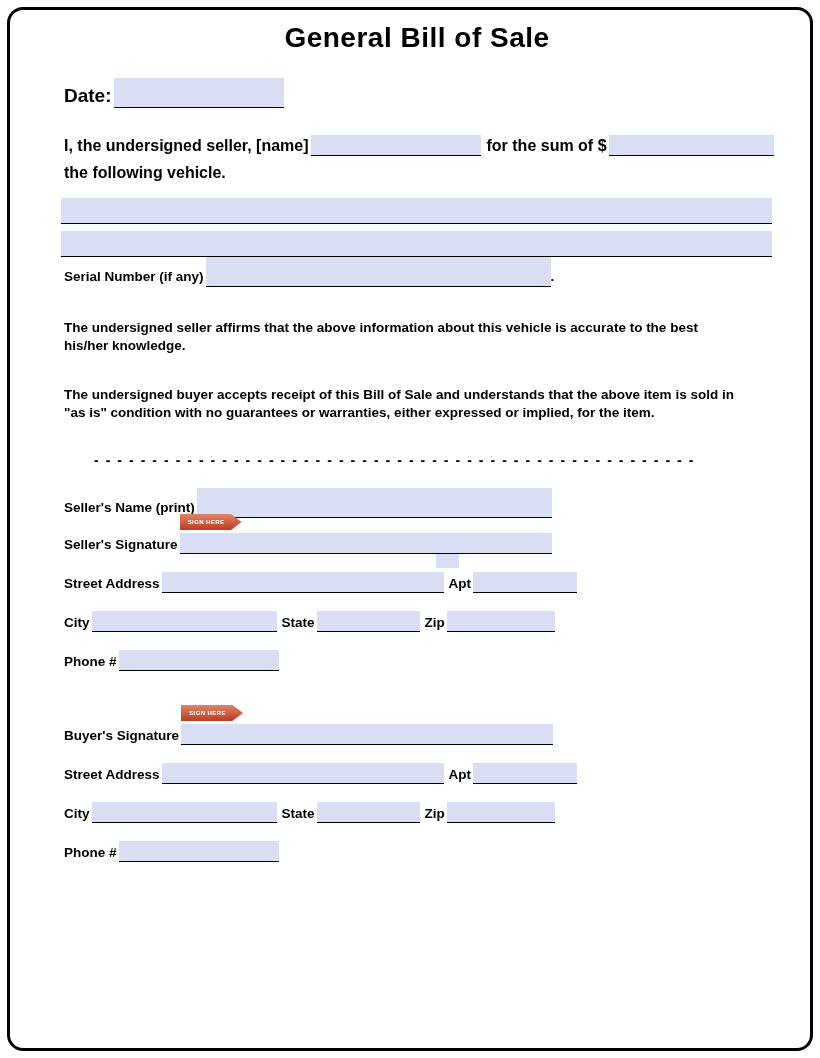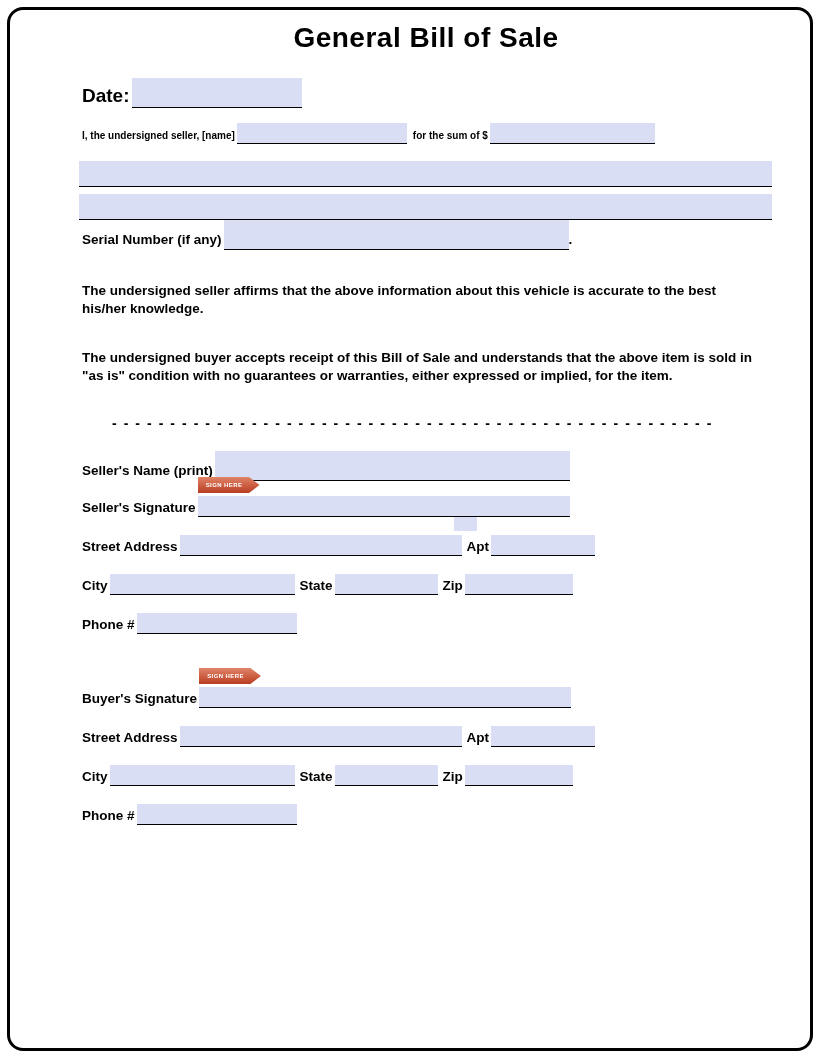--- a/index.html
+++ b/index.html
@@ -1,33 +1,33 @@
 <!DOCTYPE html>
 <html><head>
 <meta charset="utf-8">
 <style>
   * { margin:0; padding:0; box-sizing:border-box; }
   html,body { width:820px; height:1058px; background:#ffffff; overflow:hidden; }
   body { font-family:"Liberation Sans", sans-serif; color:#000; font-weight:bold; position:relative; }
   .frame { position:absolute; inset:7px; border:3px solid #000; border-radius:16px; pointer-events:none; }
-  .content { position:absolute; top:0; left:18px; right:0; padding:18px 50px 0 64px; }
+  .content { position:absolute; top:0; left:0; right:0; padding:18px 50px 0 64px; }
 
   h1.title { text-align:center; font-size:28px; font-weight:bold; letter-spacing:0.5px; margin-top:4px; }
 
   .field { display:inline-block; background:#d9def4; border-bottom:1.6px solid #000; height:21px; vertical-align:-5px; margin-left:2px; }
   .field.plain { background:transparent; }
   .field.tall { height:30px; vertical-align:-6px; }
 
   .w107{width:107px}.w103{width:103px}.w104{width:104px}.w108{width:108px}
   .w160{width:160px}.w165{width:165px}.w170{width:170px}.w185{width:185px}
   .w245{width:245px}.w282{width:282px}.w345{width:345px}.w355{width:355px}.w372{width:372px}
 
   .date-row { margin-top:24px; font-size:19px; }
 
-  .intro { margin-top:14px; font-size:10px; }
+  .intro { margin-top:24px; font-size:16px; }
   .iline { height:27px; line-height:27px; white-space:nowrap; }
   .ml6 { margin-left:6px; }
   .ml5 { margin-left:5px; }
 
   .desc-heading { font-size:18px; font-weight:bold; margin-top:44px; letter-spacing:0.2px; }
   .desc-row { height:26px; background:#d9def4; border-bottom:1.6px solid #000; margin-left:-3px; margin-right:-2px; }
   .desc-row.first { margin-top:12px; }
   .desc-row.second { margin-top:7px; }
 
   .serial-row { font-size:13.5px; }
@@ -63,20 +63,23 @@
 
   <h1 class="title">General Bill of Sale</h1>
 
   <div class="date-row">
     <span>Date:</span><span class="field tall w170"></span>
   </div>
 
   <div class="intro">
     <div class="iline">
       <span>I, the undersigned seller, [name]</span><span class="field w170"></span><span class="ml6">for the sum of $</span><span class="field w165"></span>
+    </div>
+    <div class="iline">
+      <span>the following vehicle.</span>
     </div>
   </div>
 
   <div class="desc-row first"></div>
   <div class="desc-row second"></div>
 
   <div class="serial-row">
     <span>Serial Number (if any)</span><span class="field tall w345"></span><span>.</span>
   </div>
 

